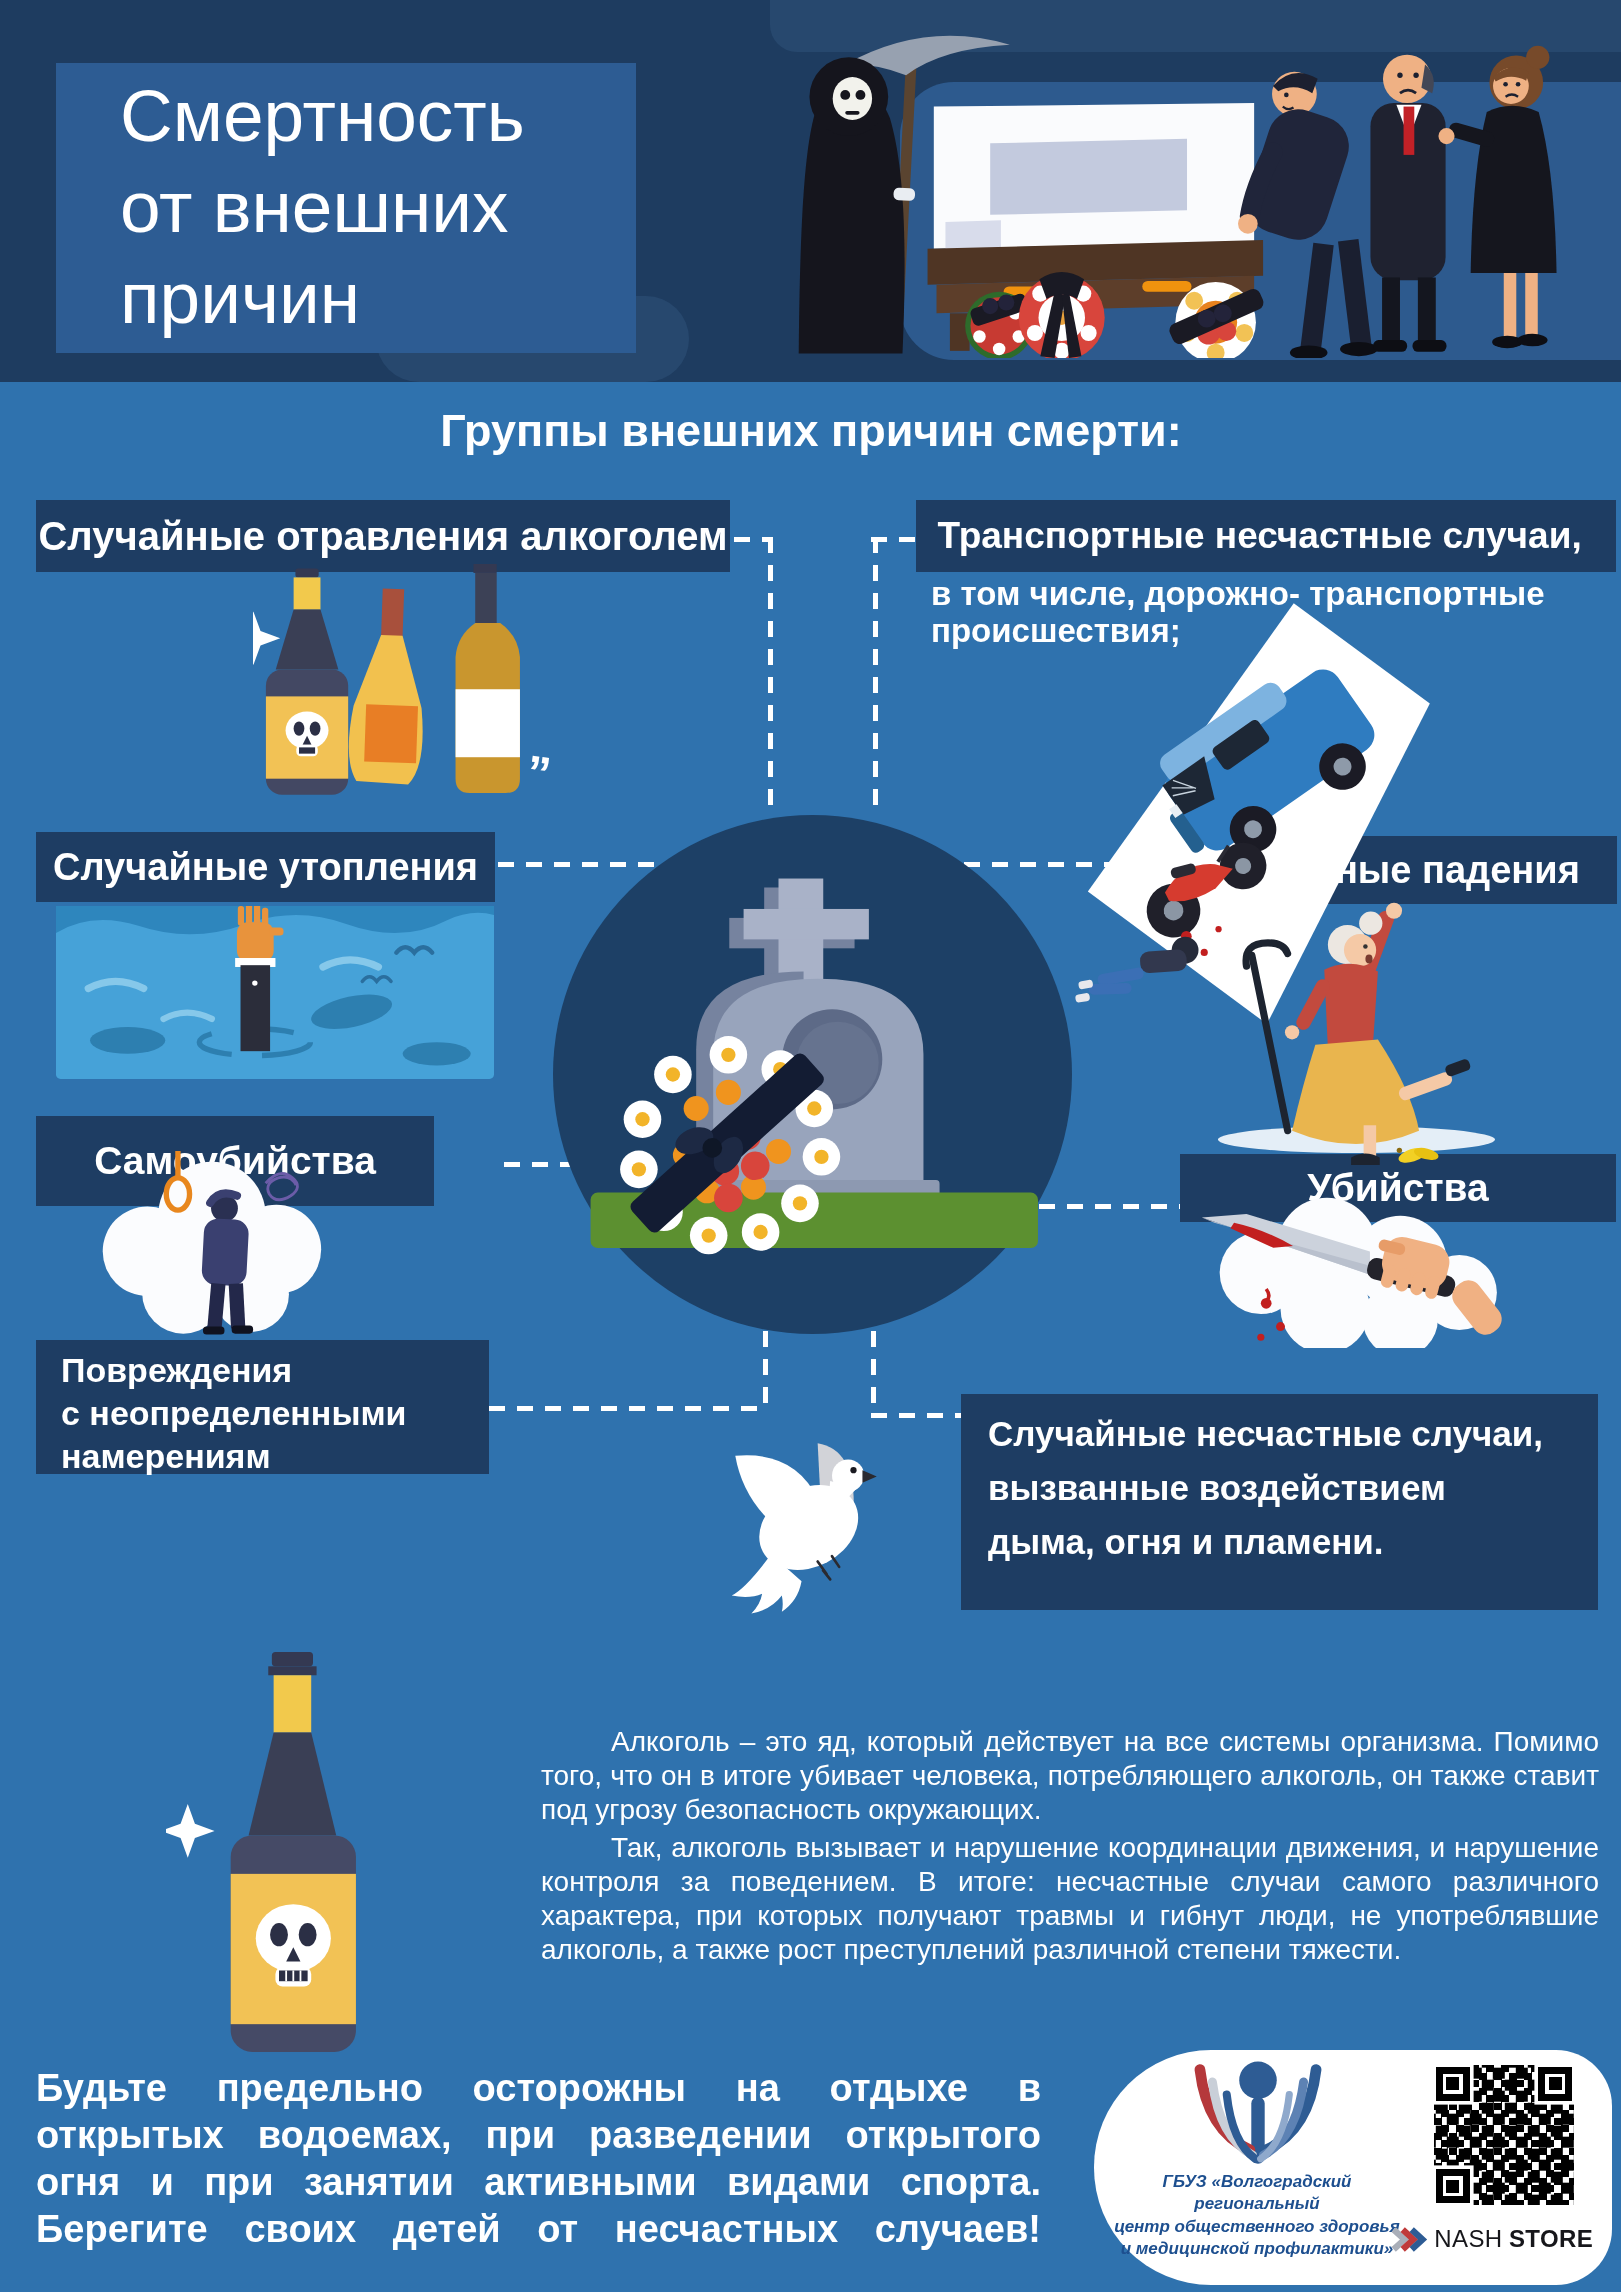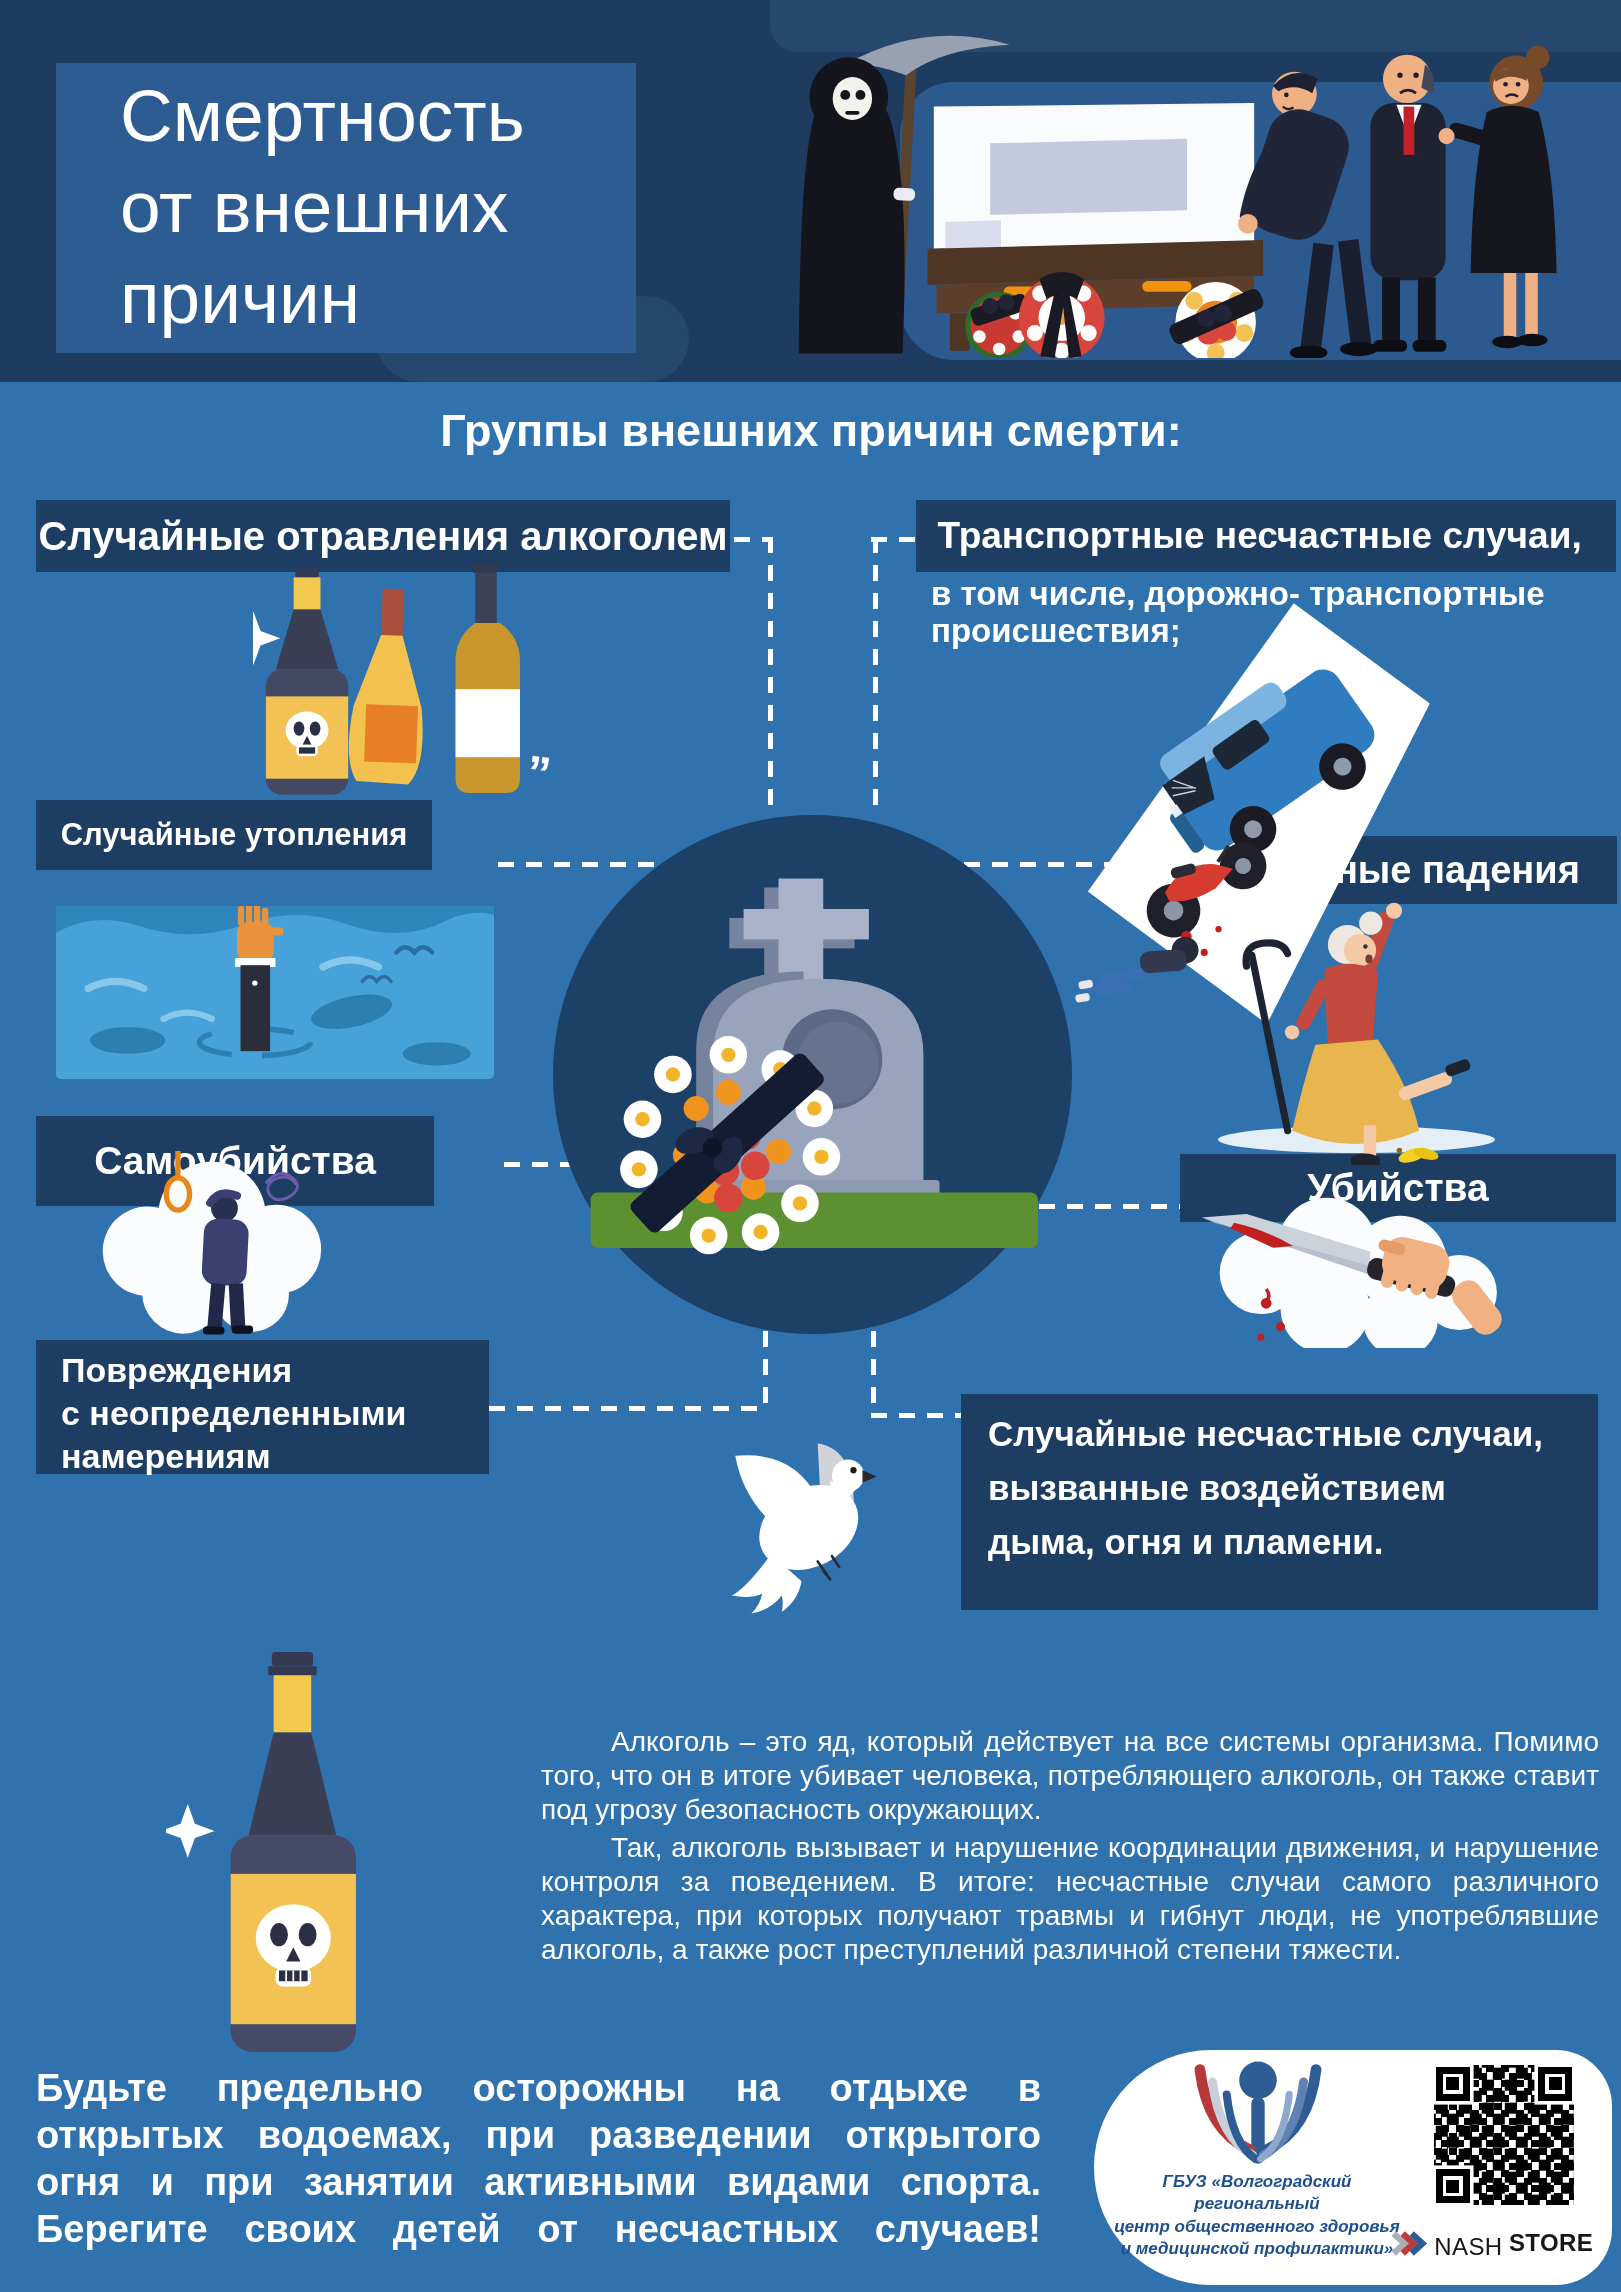--- a/index.html
+++ b/index.html
@@ -18,21 +18,21 @@
   
   #heading{left:0;top:405px;width:1622px;text-align:center;color:#fff;
            font-size:45px;font-weight:bold;}
   
   .lbox{position:absolute;background:#1E3D63;color:#fff;font-weight:bold;
         display:flex;align-items:center;}
   .ctr{justify-content:center;text-align:center;}
   #b-alcohol{left:36px;top:500px;width:694px;height:72px;font-size:40px;}
   #b-transport{left:916px;top:500px;width:700px;height:72px;font-size:37px;padding-left:21.5px;box-sizing:border-box;}
   #transport-sub{left:931px;top:575px;width:681px;color:#fff;font-size:33px;font-weight:600;line-height:37px;}
-  #b-drowning{left:36px;top:800px;width:396px;height:70px;font-size:31px;}
+  #b-drowning{left:36px;top:832px;width:459px;height:70px;font-size:38px;}
   #b-falls{left:1159px;top:836px;width:458px;height:68px;font-size:38px;}
   #b-suicide{left:36px;top:1116px;width:398px;height:90px;font-size:39px;}
   #b-homicide{left:1180px;top:1154px;width:436px;height:68px;font-size:39px;}
   #b-undet{left:36px;top:1340px;width:453px;height:134px;background:#1E3D63;color:#fff;
            font-size:34px;font-weight:bold;line-height:43px;padding:9px 0 0 25px;box-sizing:border-box;}
   #b-fire{left:961px;top:1394px;width:637px;height:216px;background:#1E3D63;color:#fff;
           font-size:35px;font-weight:bold;line-height:54px;padding:12.5px 0 0 27px;box-sizing:border-box;}
   
   .dash-h{position:absolute;height:4.5px;
     background:repeating-linear-gradient(90deg,#fff 0 16px,rgba(0,0,0,0) 16px 28px);}
@@ -54,21 +54,21 @@
   #qr{left:1429px;top:2060px;width:150px;height:150px;box-sizing:border-box;border:5.4px solid #fff;
       background-color:#fff;
       background-image:repeating-conic-gradient(#000 0 25%,rgba(0,0,0,0) 0 50%),
                        repeating-conic-gradient(#000 0 25%,#fff 0 50%);
       background-size:23px 23px,15px 15px;background-position:1.8px 2.7px,0 0;}
   .qr-f{position:absolute;width:34px;height:34px;border:7.2px solid #000;background:#fff;
         box-shadow:0 0 0 3.6px #fff;box-sizing:border-box;}
   .qr-f::after{content:"";position:absolute;inset:3.6px;background:#000;}
   #qf1{left:1.8px;top:1.8px;} #qf2{right:1.8px;top:1.8px;} #qf3{left:1.8px;bottom:1.8px;}
   #nashstore{left:1390px;top:2225px;display:flex;align-items:center;gap:6.3px;color:#17171B;}
-  #nash-light{font-size:24px;font-weight:400;letter-spacing:0.4px;margin-top:8px;}
+  #nash-light{font-size:24px;font-weight:400;letter-spacing:0.4px;}
   #nash-bold{font-size:24px;font-weight:800;letter-spacing:0.4px;}
   
   #quote-mark{left:527px;top:745px;color:#fff;font-size:47px;font-weight:bold;transform:rotate(8deg);}
   svg{display:block;}
 </style>
 </head>
 <body>
 
 <div id="poster">
 

